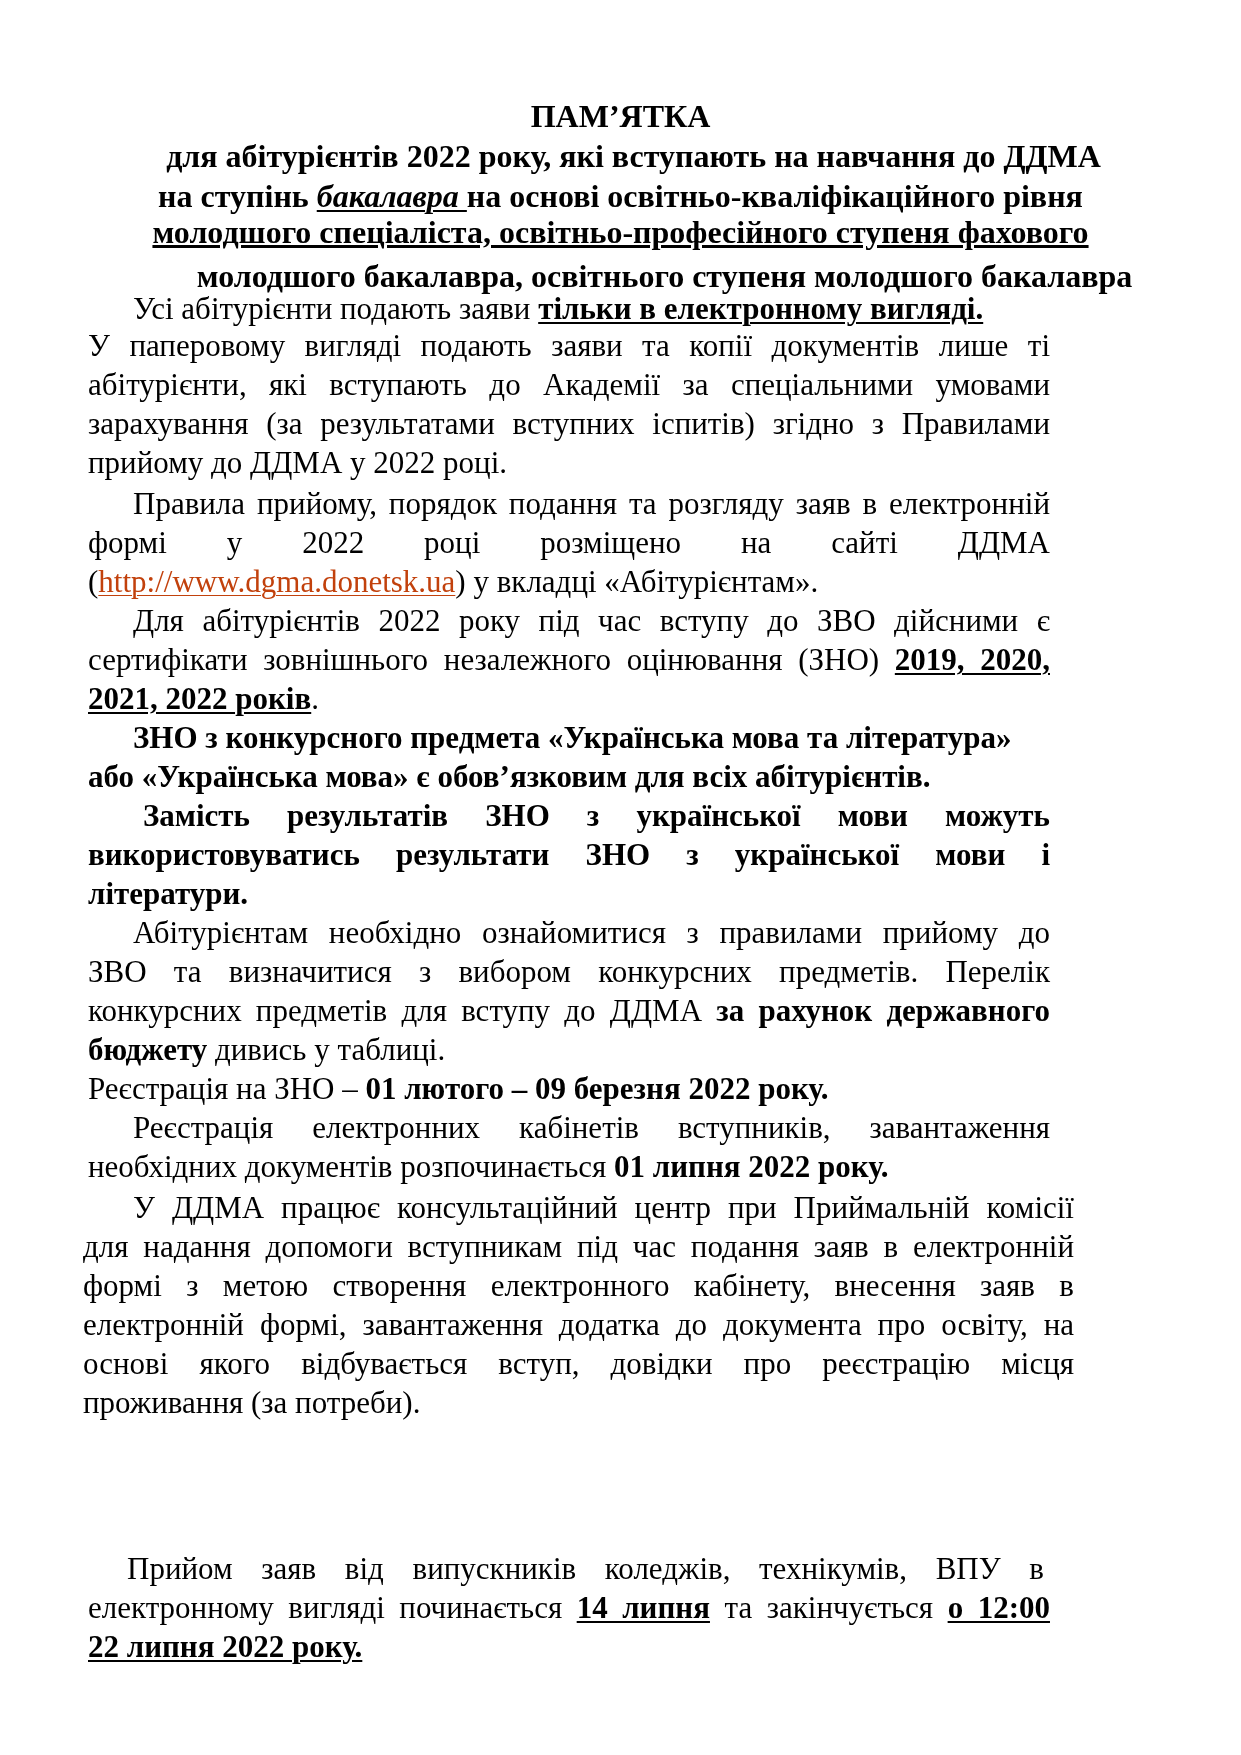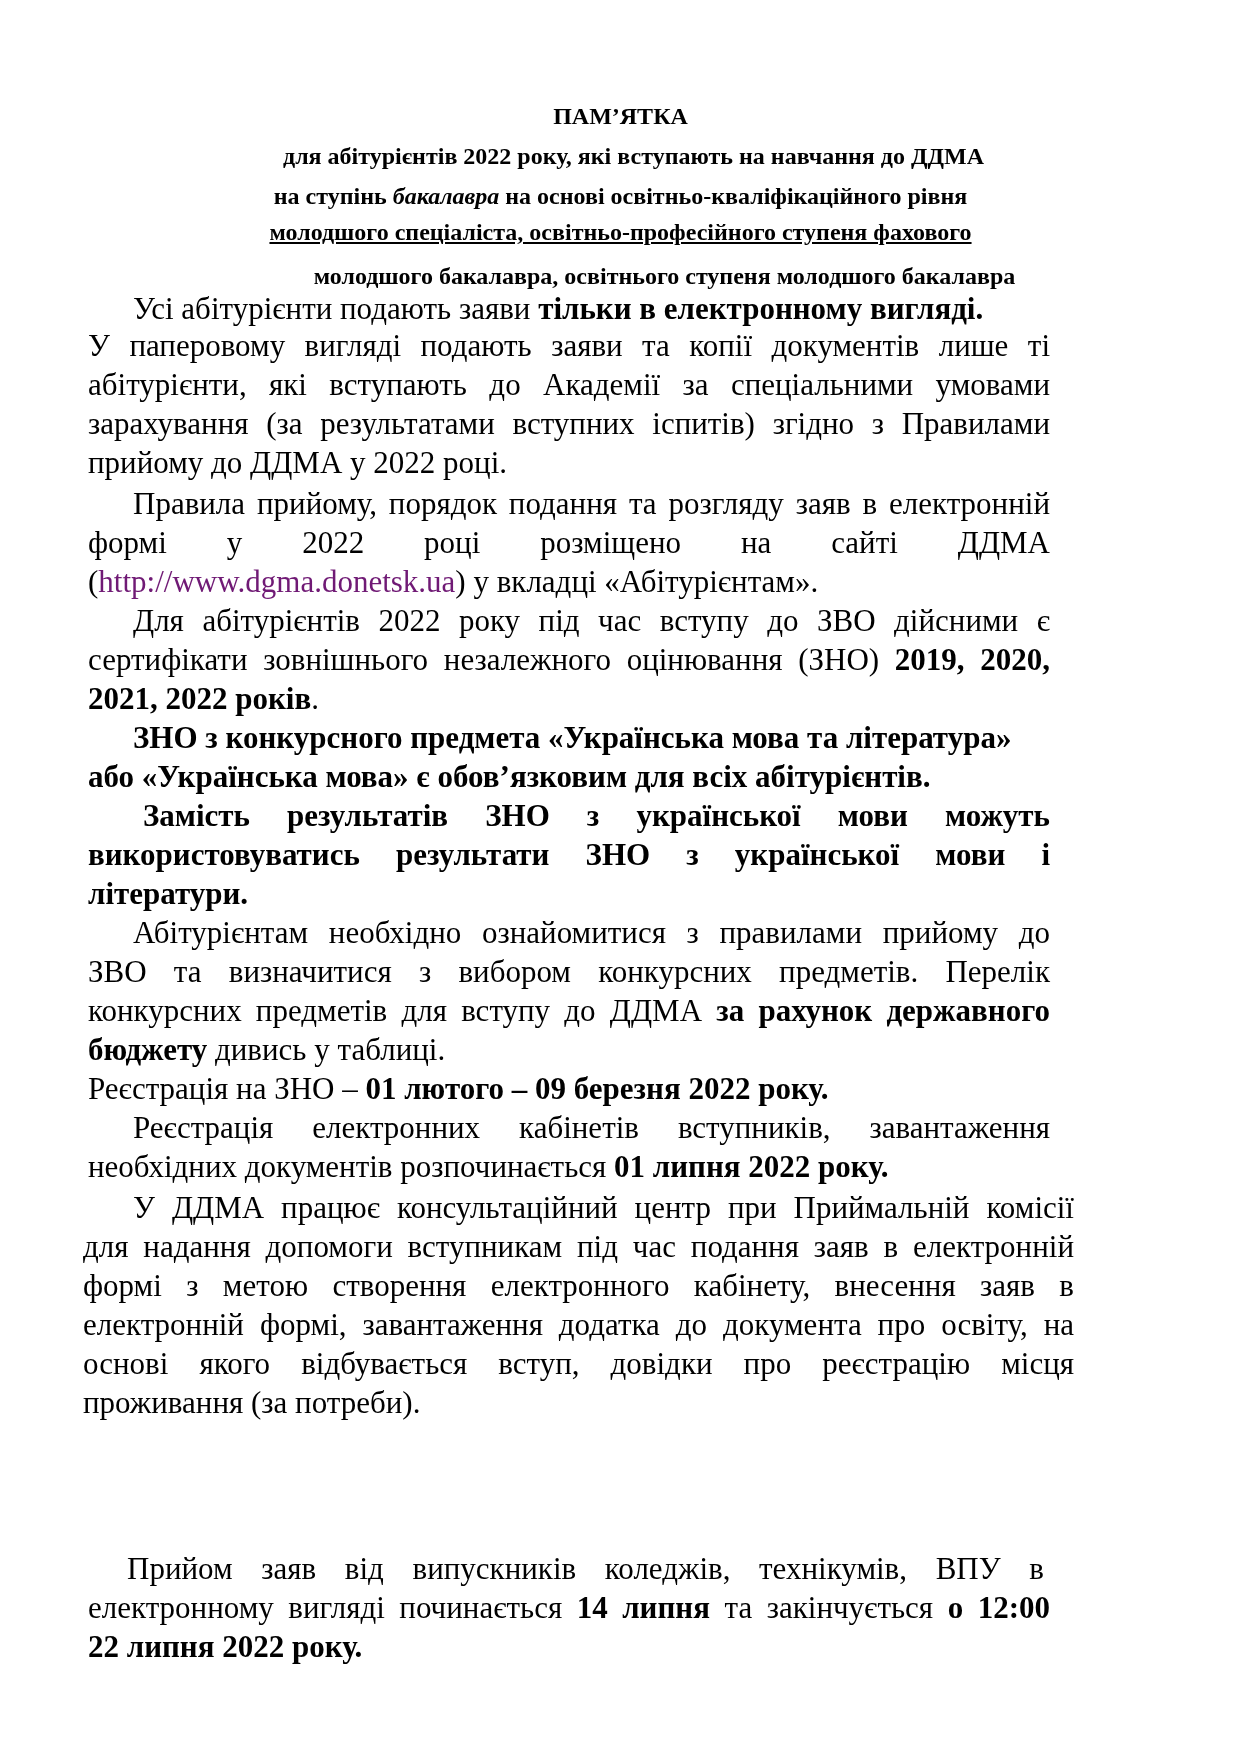--- a/index.html
+++ b/index.html
@@ -2,23 +2,23 @@
 <html><head>
 <meta charset="utf-8">
 <style>
   html, body { margin: 0; padding: 0; background: #ffffff; }
   body { width: 1241px; height: 1755px; position: relative; overflow: hidden;
          font-family: "Liberation Serif", "DejaVu Serif", serif; color: #000; }
   .line { position: absolute; left: 0; width: 1241px; white-space: nowrap; font-size: 31px; line-height: 40px; }
   .center { text-align: center; }
   .bold { font-weight: bold; }
   .ital { font-style: italic; }
-  .u { text-decoration-thickness: 2px; text-underline-offset: 3px; }
-  .link { color: #701a75; text-decoration-thickness: 1px; text-underline-offset: 3px; }
-  .title { font-size: 24px; }
+  .u { text-decoration: underline; text-decoration-thickness: 2px; text-underline-offset: 3px; }
+  .link { color: #c2410c; text-decoration: underline; text-decoration-thickness: 1px; text-underline-offset: 3px; }
+  .title { font-size: 32px; }
 </style>
 </head>
 <body>
 
 <div class="line center bold title" style="top:96px;" data-name="document-title">ПАМ’ЯТКА</div>
 <div class="line center bold title" style="top:136px;padding-left:13px;" data-name="subtitle-line-1">для абітурієнтів 2022 року, які вступають на навчання до ДДМА</div>
 <div class="line center bold title" style="top:176px;" data-name="subtitle-line-2"><span data-name="subtitle-text">на ступінь </span><span class="ital u" data-name="degree-emphasis">бакалавра </span><span data-name="subtitle-text">на основі освітньо-кваліфікаційного рівня</span></div>
 <div class="line center bold title" style="top:212px;text-decoration:underline;" data-name="subtitle-line-3">молодшого спеціаліста, освітньо-професійного ступеня фахового</div>
 <div class="line center bold title" style="top:256px;padding-left:44px;" data-name="subtitle-line-4">молодшого бакалавра, освітнього ступеня молодшого бакалавра</div>
 

